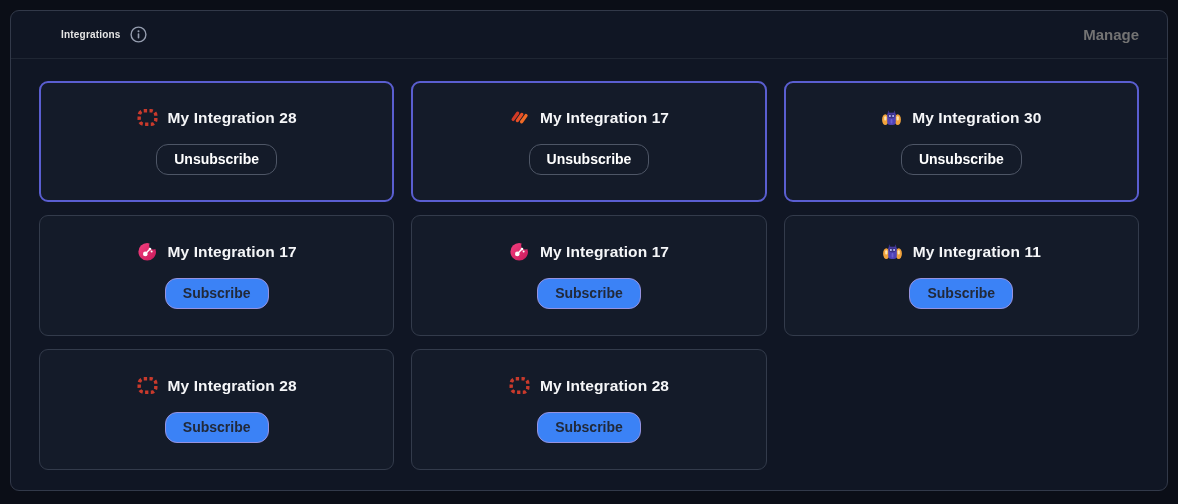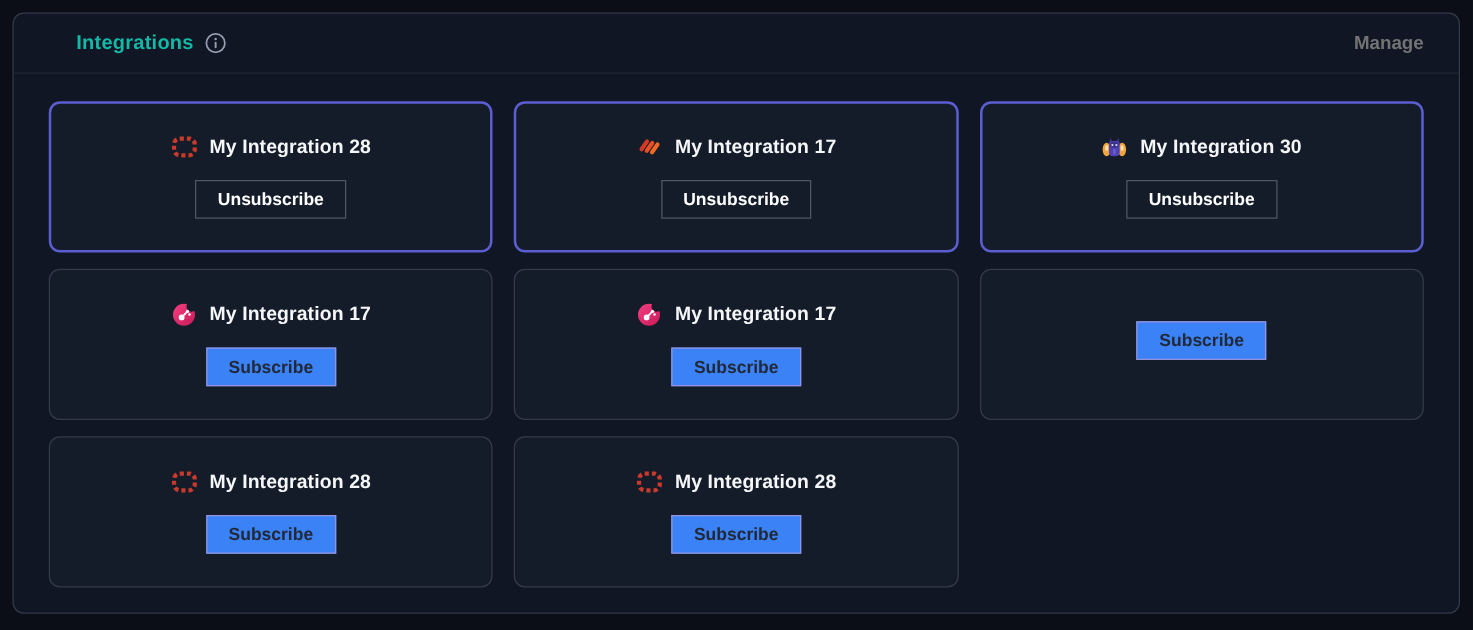--- a/index.html
+++ b/index.html
@@ -18,22 +18,22 @@
     border-radius: 9px;
   }
   .panel-header {
     height: 48px;
     display: flex;
     align-items: center;
     padding: 0 28px 0 50px;
     border-bottom: 1px solid #1f2633;
   }
   .panel-title {
-    color: #14b8a6;
-    font-size: 16px;
+    color: #e5e5e5;
+    font-size: 10px;
     font-weight: bold;
     letter-spacing: .2px;
   }
   .info-icon {
     margin-left: 9px;
     display: inline-flex;
     width: 17px; height: 17px;
   }
   .header-spacer { flex: 1; }
   .manage-link {
@@ -77,21 +77,21 @@
     color: #f5f6f8;
     font-size: 15.5px;
     font-weight: bold;
     letter-spacing: .1px;
   }
   .card-btn {
     margin-top: 16px;
     font-family: "Liberation Sans", sans-serif;
     font-size: 14px;
     font-weight: bold;
-    border-radius: 0;
+    border-radius: 12px;
     padding: 7px 17px;
     cursor: pointer;
     line-height: 1.1;
   }
   .card-btn.unsubscribe {
     background: transparent;
     border: 1px solid #4e5666;
     color: #ffffff;
   }
   .card-btn.subscribe {
@@ -206,20 +206,38 @@
               <circle cx="13.0" cy="8.1" r="1.3" fill="#ffffff"></circle>
               <circle cx="14.6" cy="10.6" r="1.0" fill="#ffffff"></circle>
             </svg>
           </span>
       <span class="card-title">My Integration 17</span>
     </div>
     <button class="card-btn subscribe">Subscribe</button>
   </div>
 
   <div class="card unsubscribed">
+    <div class="card-title-row">
+      <span class="card-icon">
+            <svg viewBox="0 0 21 21">
+              <ellipse cx="4.3" cy="12.6" rx="3.2" ry="5.4" fill="#f2a33c"></ellipse>
+              <ellipse cx="16.7" cy="12.6" rx="3.2" ry="5.4" fill="#f2a33c"></ellipse>
+              <rect x="3.2" y="9.2" width="2.2" height="4.4" rx="1.1" fill="#fde3ae"></rect>
+              <rect x="15.6" y="9.2" width="2.2" height="4.4" rx="1.1" fill="#fde3ae"></rect>
+              <polygon points="6.2,8.2 7.2,3.2 9.4,7.2" fill="#3b3286"></polygon>
+              <polygon points="14.8,8.2 13.8,3.2 11.6,7.2" fill="#3b3286"></polygon>
+              <rect x="6.2" y="5.8" width="8.6" height="12.2" rx="3.2" fill="#4f42b5"></rect>
+              <rect x="7.1" y="6.6" width="6.8" height="4.6" rx="2.2" fill="#3b3286"></rect>
+              <circle cx="8.9" cy="9" r="0.9" fill="#cfd4ff"></circle>
+              <circle cx="12.1" cy="9" r="0.9" fill="#cfd4ff"></circle>
+              <rect x="9.6" y="12" width="1.8" height="4.6" rx="0.9" fill="#6b5fd0"></rect>
+            </svg>
+          </span>
+      <span class="card-title">My Integration 11</span>
+    </div>
     <button class="card-btn subscribe">Subscribe</button>
   </div>
 
   <div class="card unsubscribed">
     <div class="card-title-row">
       <span class="card-icon">
             <svg viewBox="0 0 21 21">
               <rect x="2.2" y="3.8" width="16.6" height="13.4" rx="4.6" fill="none" stroke="#c93a2c" stroke-width="3.4" stroke-dasharray="3.3 2.4"></rect>
             </svg>
           </span>

